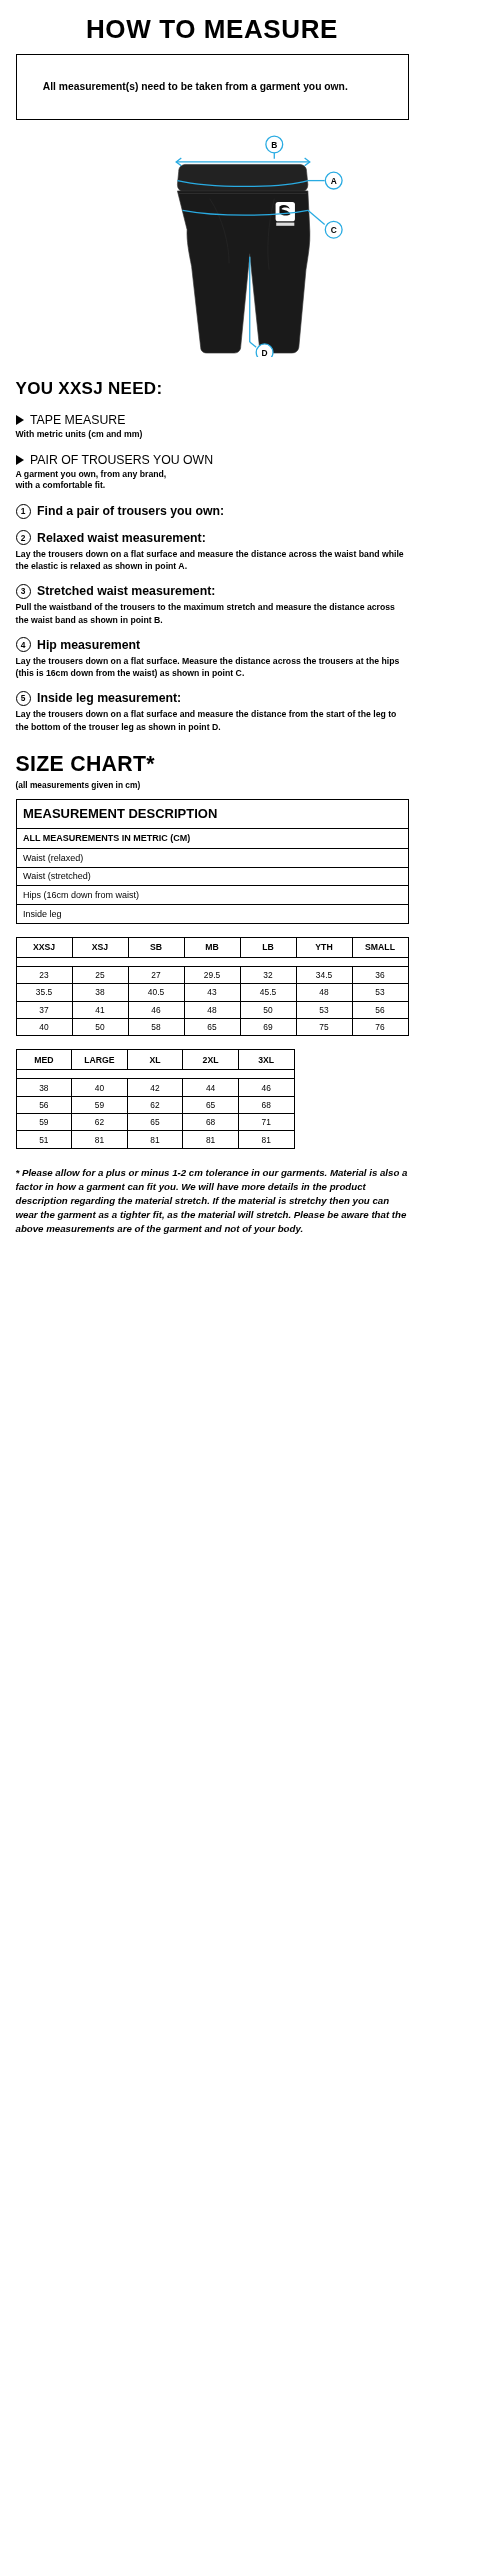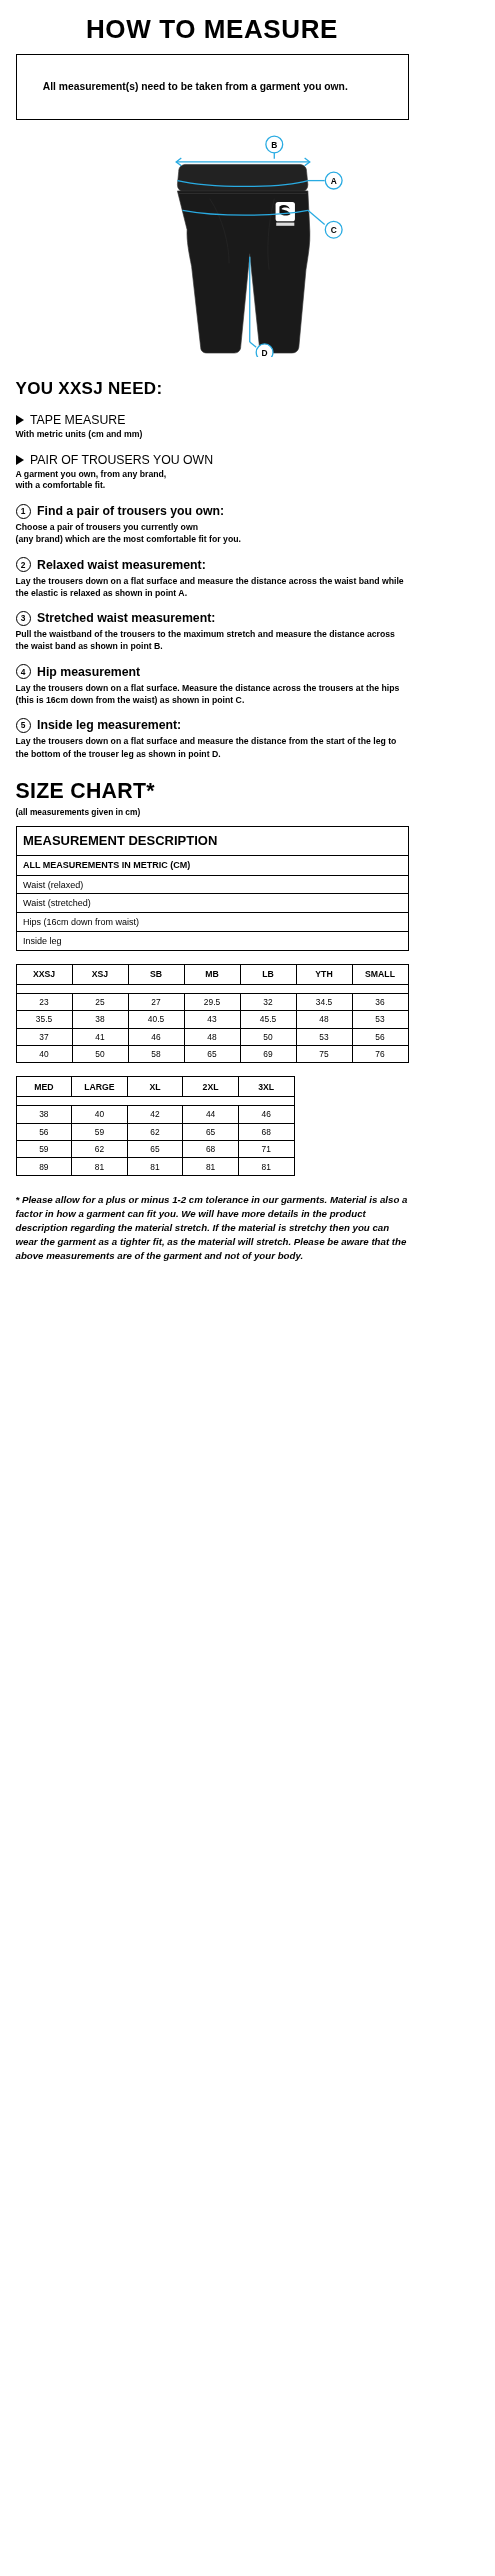--- a/index.html
+++ b/index.html
@@ -271,22 +271,20 @@
     </div>
     <p class="need-sub" style="white-space:pre-line">A garment you own, from any brand,
 with a comfortable fit.</p>
   </div>
 
   <div class="step">
     <div class="step-head">
       <span class="circle-num">1</span>
       <span class="step-title">Find a pair of trousers you own:</span>
     </div>
-    <p class="step-body" style="white-space:pre-line">Choose a pair of trousers you currently own
-(any brand) which are the most comfortable fit for you.</p>
   </div>
 
   <div class="step">
     <div class="step-head">
       <span class="circle-num">2</span>
       <span class="step-title">Relaxed waist measurement:</span>
     </div>
     <p class="step-body">Lay the trousers down on a flat surface and measure the distance across the waist band while the elastic is relaxed as shown in point A.</p>
   </div>
 
@@ -430,21 +428,21 @@
       <td>68</td>
     </tr>
     <tr>
       <td>59</td>
       <td>62</td>
       <td>65</td>
       <td>68</td>
       <td>71</td>
     </tr>
     <tr>
-      <td>89</td>
+      <td>51</td>
       <td>81</td>
       <td>81</td>
       <td>81</td>
       <td>81</td>
     </tr>
   </tbody>
     </table>
 
   <p class="footnote">* Please allow for a plus or minus 1-2 cm tolerance in our garments. Material is also a factor in how a garment can fit you. We will have more details in the product description regarding the material stretch. If the material is stretchy then you can wear the garment as a tighter fit, as the material will stretch.  Please be aware that the above measurements are of the garment and not of your body.</p>
 

